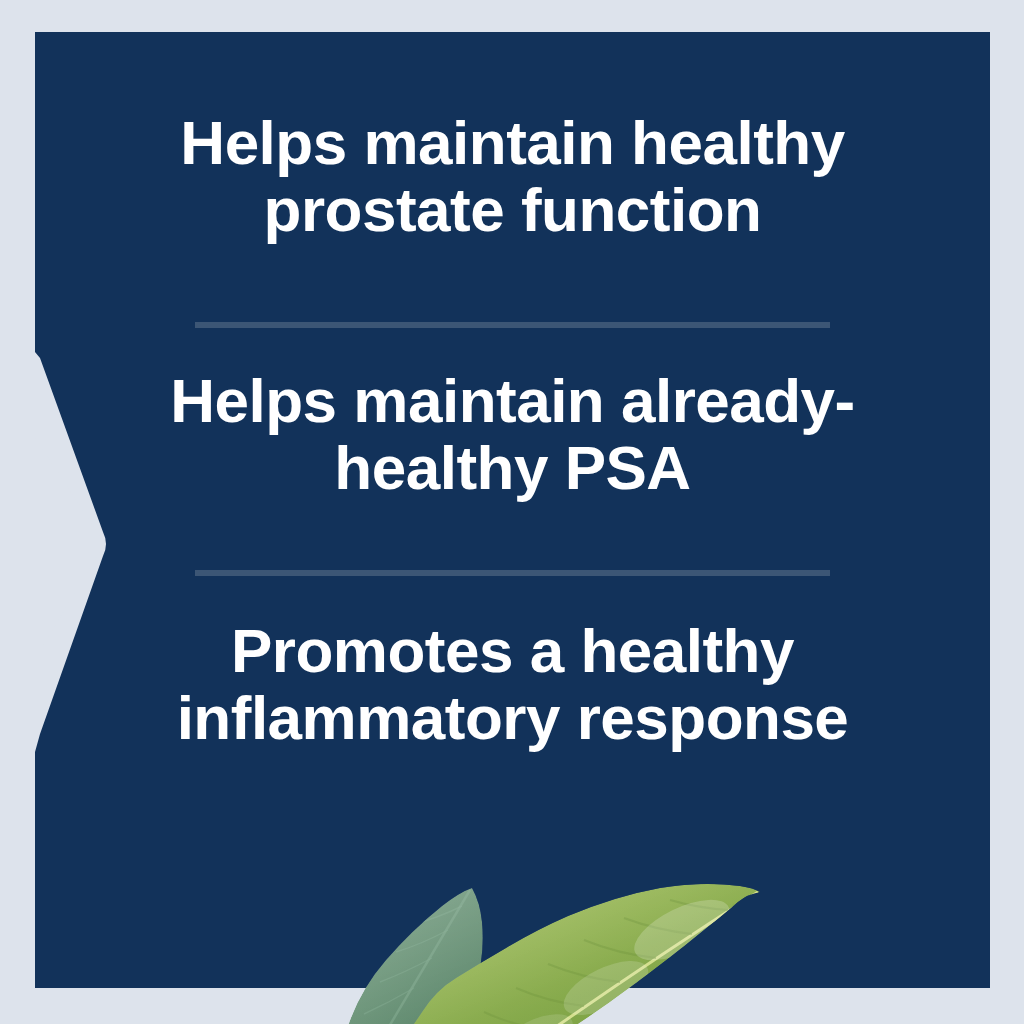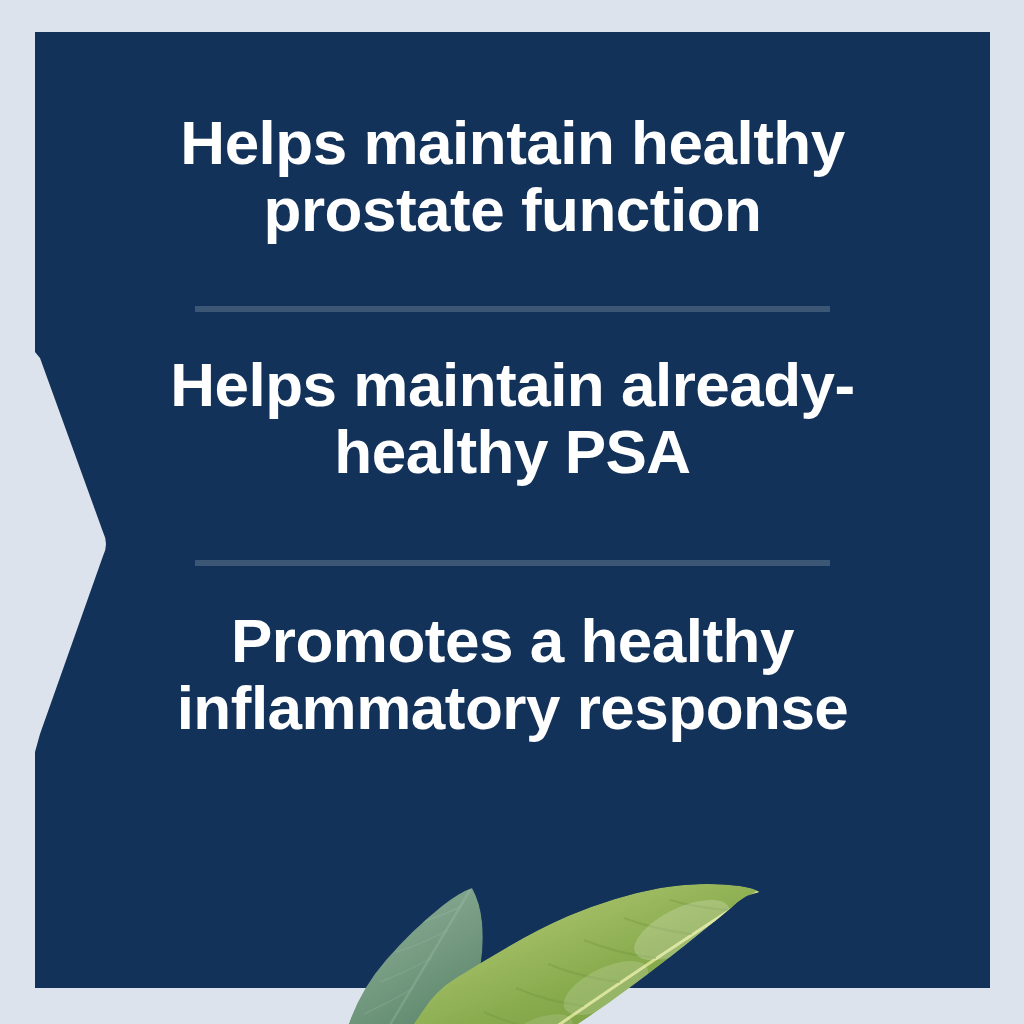--- a/index.html
+++ b/index.html
@@ -66,22 +66,22 @@
     font-weight: bold;
     font-size: 62px;
     line-height: 1.08;
     letter-spacing: -0.5px;
     font-stretch: condensed;
     padding: 0 46px;
     box-sizing: border-box;
     text-rendering: optimizeLegibility;
   }
 
-  .benefit-1 { margin-bottom: 0; }
-  .benefit-2 { margin-bottom: 16px; }
+  .benefit-1 { margin-bottom: 16px; }
+  .benefit-2 { margin-bottom: 10px; }
   .benefit-3 { margin-bottom: 6px; }
 
   .divider {
     width: 635px;
     height: 6px;
     background: #3c5675;
     flex: 0 0 auto;
   }
 
   .sp-a { height: 62px; }

